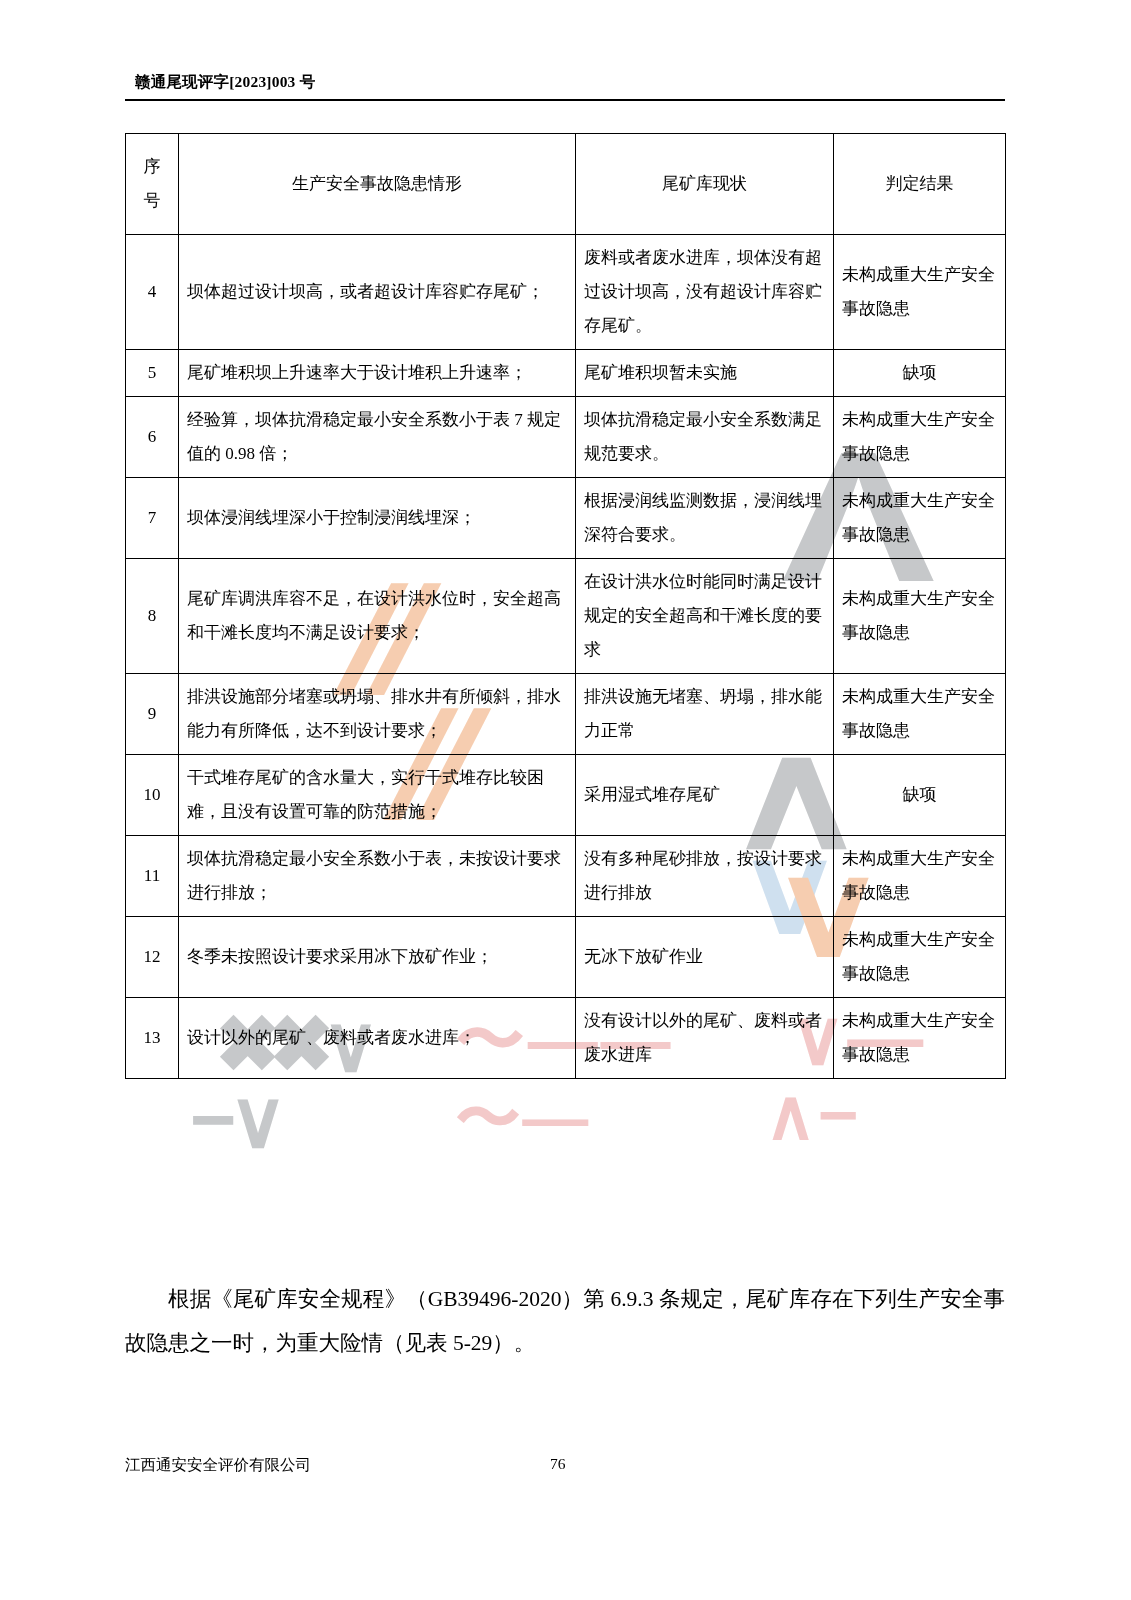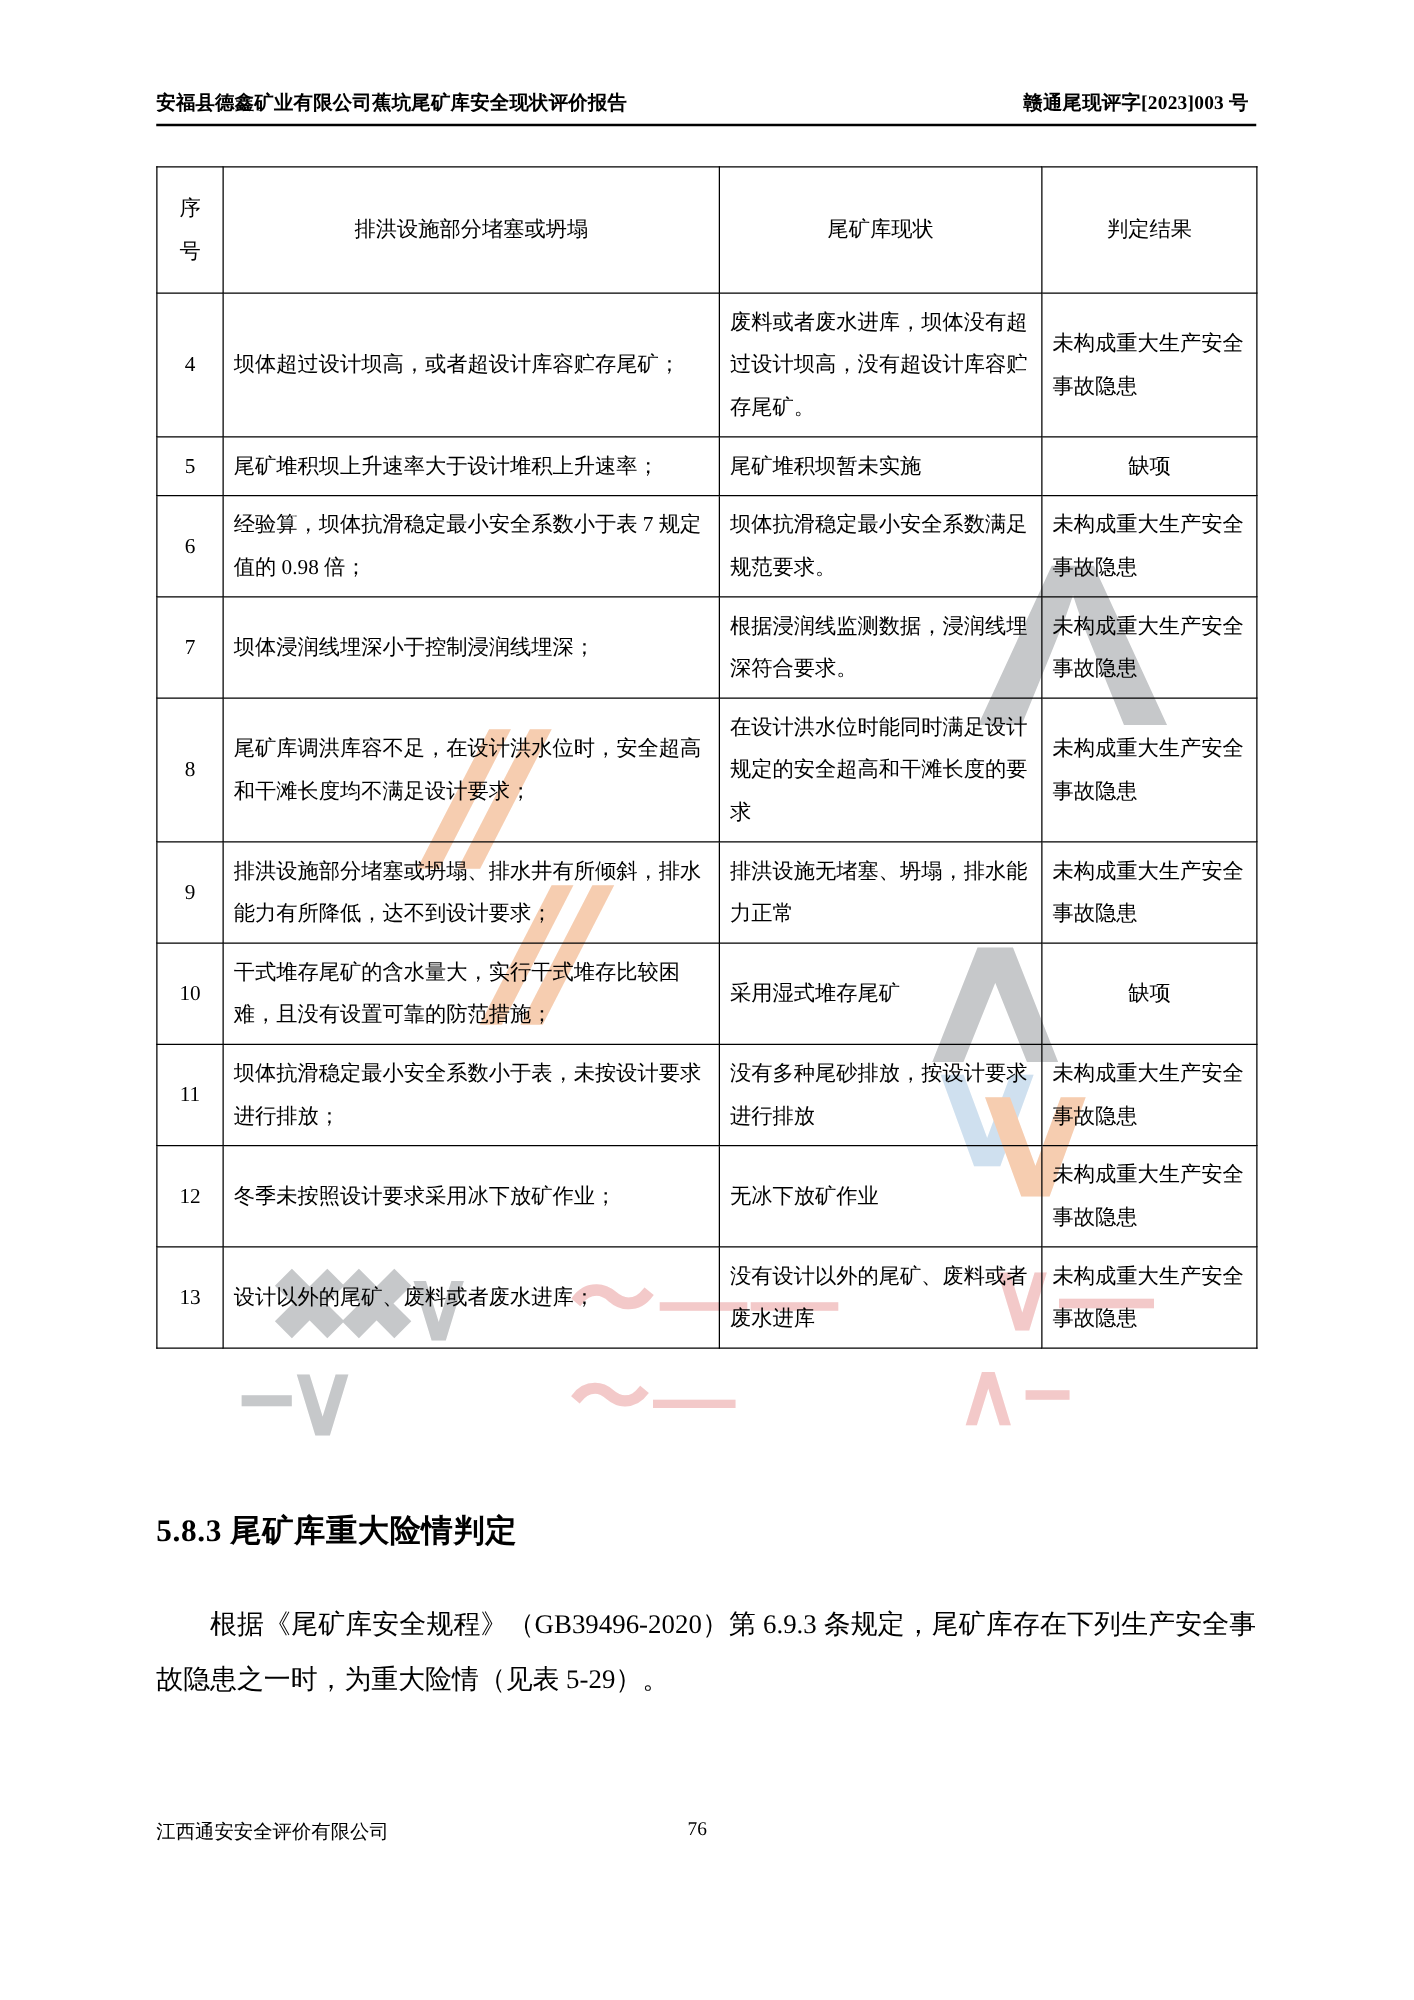--- a/index.html
+++ b/index.html
@@ -167,40 +167,39 @@
     <div class="wm-chev wm-orange" style="left:780px; top:845px; font-size:130px; transform:scaleX(1.2);">∨</div>
     <div class="wm-chev wm-gray" style="left:215px; top:1005px; font-size:78px; letter-spacing:-0.15em;">✖✖∨</div>
     <div class="wm-chev wm-pink" style="left:455px; top:1005px; font-size:70px; letter-spacing:0.04em;">〜——</div>
     <div class="wm-chev wm-pink" style="left:790px; top:1000px; font-size:76px; letter-spacing:0.02em;">∨—</div>
     <div class="wm-chev wm-gray" style="left:190px; top:1080px; font-size:80px; letter-spacing:-0.1em;">−∨</div>
     <div class="wm-chev wm-pink" style="left:455px; top:1085px; font-size:66px; letter-spacing:0.02em;">〜—</div>
     <div class="wm-chev wm-pink" style="left:765px; top:1080px; font-size:70px; letter-spacing:0.02em;">∧−</div>
   </div>
 
   <div class="header">
-    <span class="header-left">安福县德鑫矿业有限公司蕉坑尾矿库安全现状评价报告</span>
     <span class="header-right">赣通尾现评字[2023]003 号</span>
   </div>
   <div class="header-rule"></div>
 
   <div class="tbl-wrap">
     <table class="hazard">
       <colgroup>
         <col class="c-no">
           <col class="c-case">
           <col class="c-status">
           <col class="c-result">
       </colgroup>
       <thead>
         <tr class="hd">
           <th>
             <span class="vert-no">序</span><br>
             <span class="vert-no">号</span>
           </th>
-          <th>排洪设施部分堵塞或坍塌</th>
+          <th>生产安全事故隐患情形</th>
           <th>尾矿库现状</th>
           <th>判定结果</th>
         </tr>
       </thead>
       <tbody>
         <tr>
           <td class="no">4</td>
           <td class="case">坝体超过设计坝高，或者超设计库容贮存尾矿；</td>
           <td class="status">废料或者废水进库，坝体没有超过设计坝高，没有超设计库容贮存尾矿。</td>
           <td class="result">未构成重大生产安全事故隐患</td>
@@ -256,21 +255,20 @@
         <tr>
           <td class="no">13</td>
           <td class="case">设计以外的尾矿、废料或者废水进库；</td>
           <td class="status">没有设计以外的尾矿、废料或者废水进库</td>
           <td class="result">未构成重大生产安全事故隐患</td>
         </tr>
       </tbody>
     </table>
   </div>
 
-  <div class="sec-head">5.8.3 尾矿库重大险情判定</div>
 
   <div class="para">根据《尾矿库安全规程》（GB39496-2020）第 6.9.3 条规定，尾矿库存在下列生产安全事故隐患之一时，为重大险情（见表 5-29）。</div>
 
   <div class="footer">
     <span class="company">江西通安安全评价有限公司</span>
     <span class="pageno">76</span>
   </div>
 
 </div>
 

